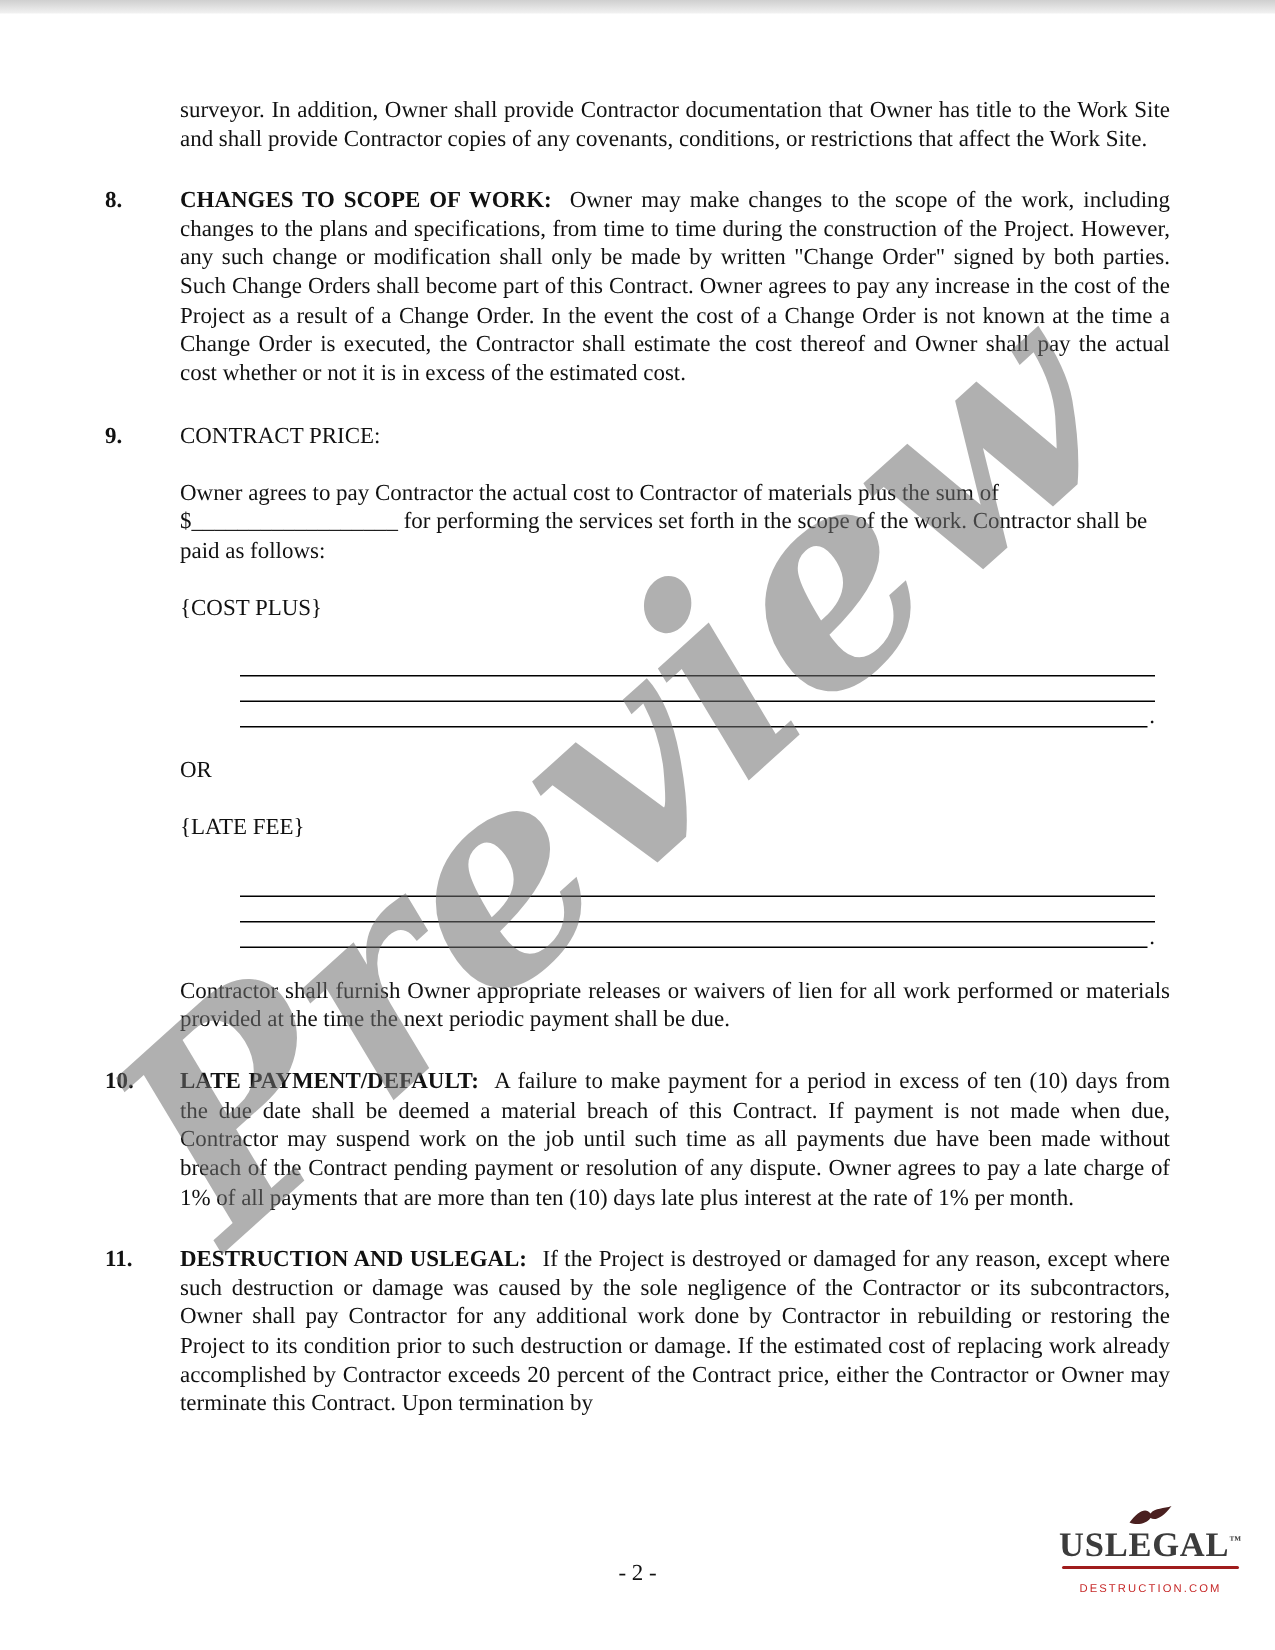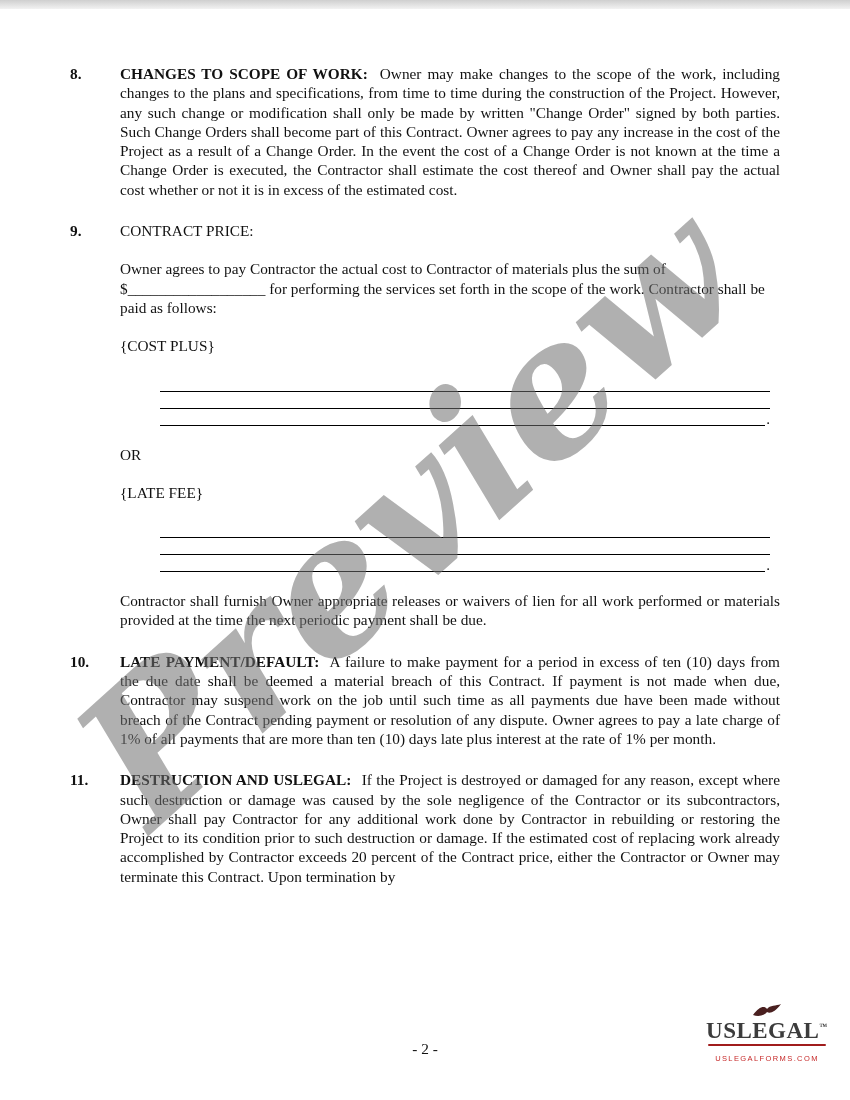--- a/index.html
+++ b/index.html
@@ -111,20 +111,21 @@
 </head>
 <body>
 
 <div class="page">
   <div class="scan-edge"></div>
 
   <div class="watermark">Preview</div>
 
   <div class="content">
 
+    <p class="para indent justify">surveyor. In addition, Owner shall provide Contractor documentation that Owner has title to the Work Site and shall provide Contractor copies of any covenants, conditions, or restrictions that affect the Work Site.</p>
 
     <div class="section">
       <div class="num">8.</div>
       <div class="sec-body justify">
         <span class="hd-inline">CHANGES TO SCOPE OF WORK:</span>
         <span>Owner may make changes to the scope of the work, including changes to the plans and specifications, from time to time during the construction of the Project. However, any such change or modification shall only be made by written "Change Order" signed by both parties. Such Change Orders shall become part of this Contract. Owner agrees to pay any increase in the cost of the Project as a result of a Change Order. In the event the cost of a Change Order is not known at the time a Change Order is executed, the Contractor shall estimate the cost thereof and Owner shall pay the actual cost whether or not it is in excess of the estimated cost.</span>
       </div>
     </div>
 
     <div class="section">
@@ -184,15 +185,15 @@
   <div class="page-number">- 2 -</div>
 
   <div class="logo">
     <svg class="logo-eagle" width="30" height="13" viewBox="0 0 30 13" aria-hidden="true">
       <path d="M1 11 C7 3 12 1 15 5 C18 1 24 2 29 0 C23 8 18 10 15 8 C12 12 6 13 1 11 Z" fill="#4a2020"></path>
     </svg>
     <div class="logo-brand">
       <span>USLEGAL</span><span class="logo-tm">™</span>
     </div>
     <div class="logo-swoosh"></div>
-    <div class="logo-site">USLEGALFORMS.COM</div>
+    <div class="logo-site">DESTRUCTION.COM</div>
   </div>
 </div>
 
 </body></html>

